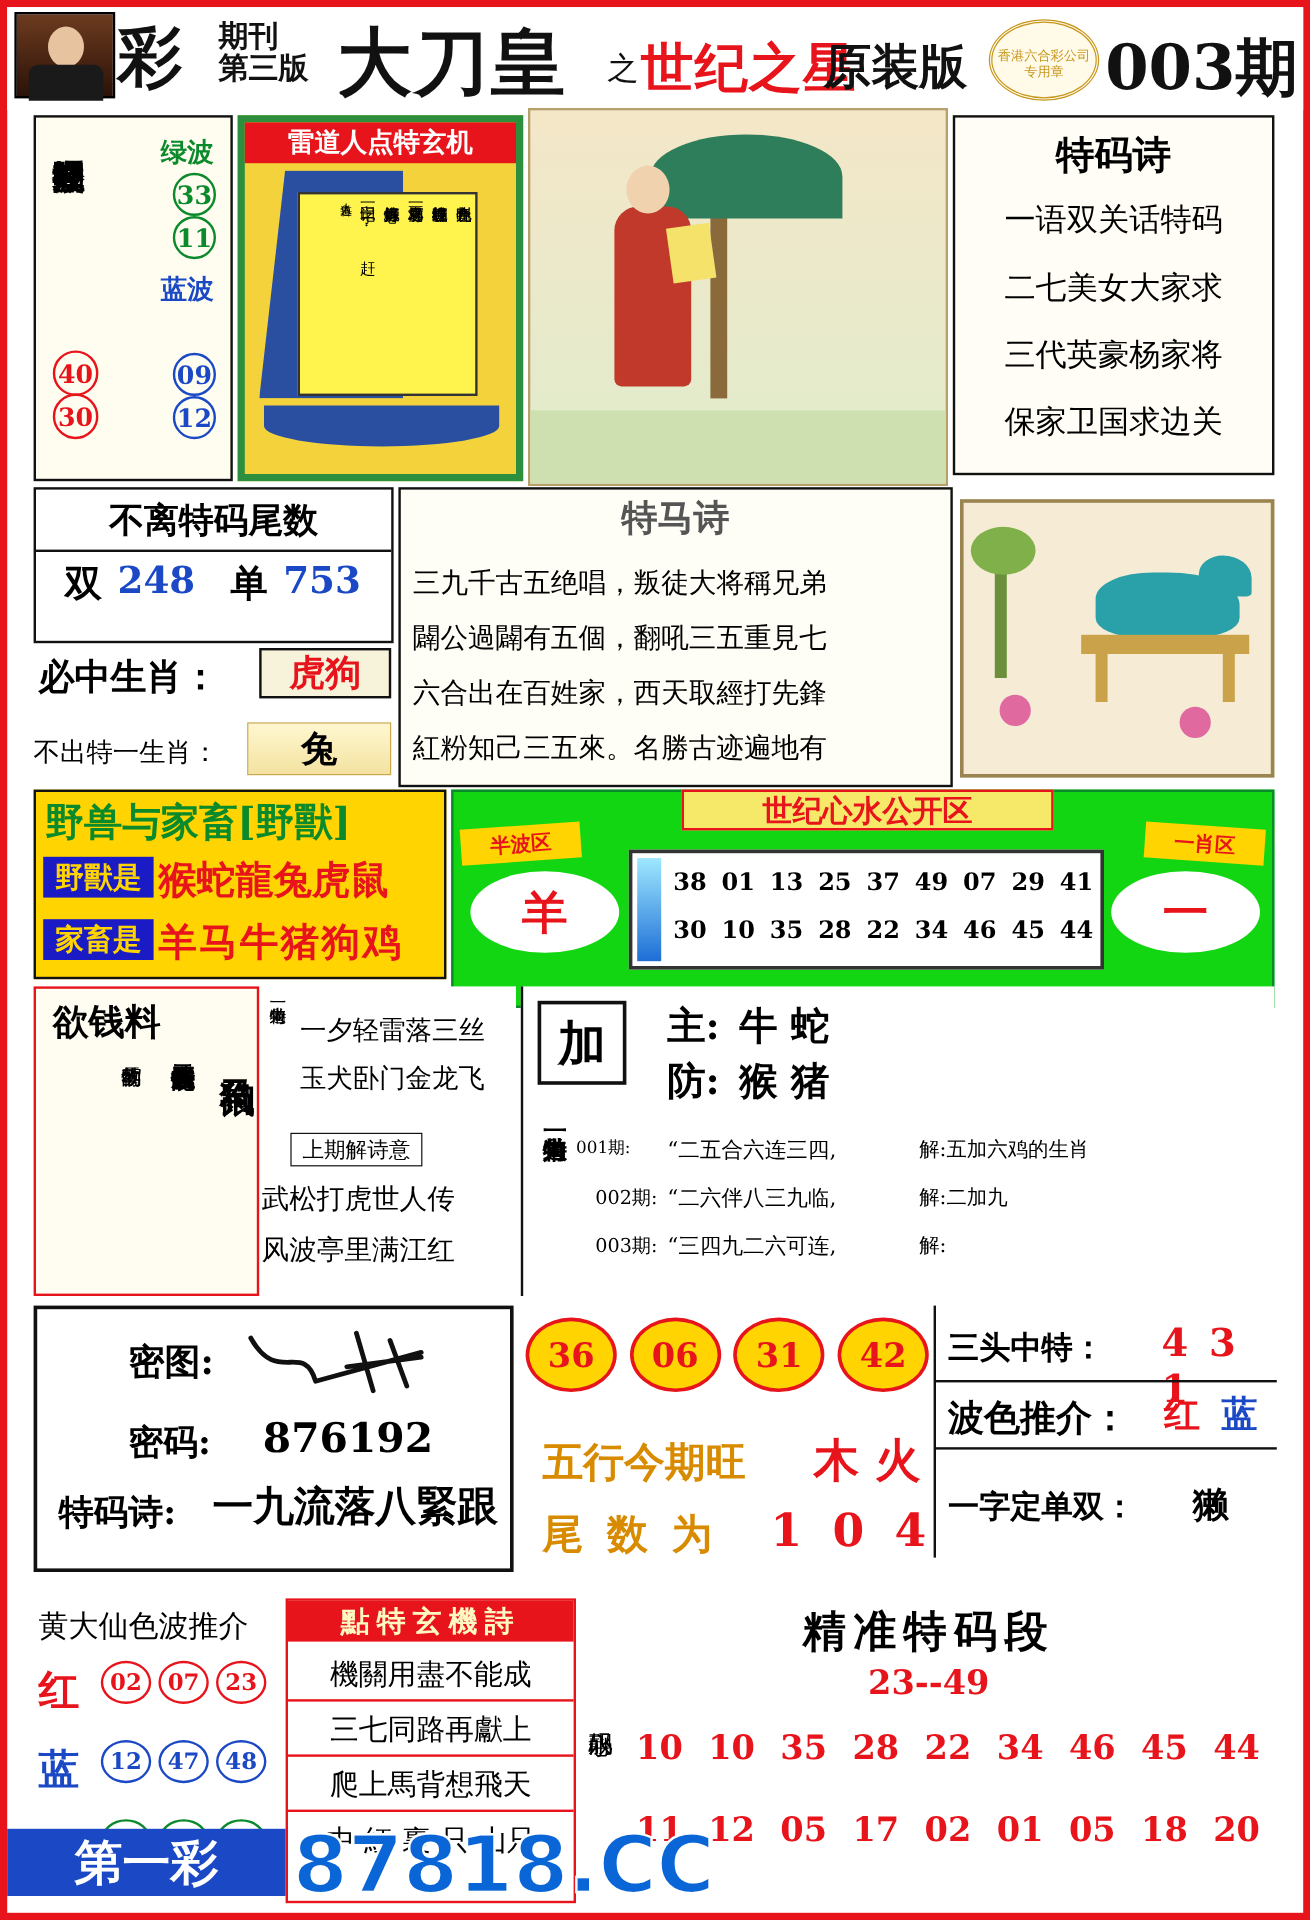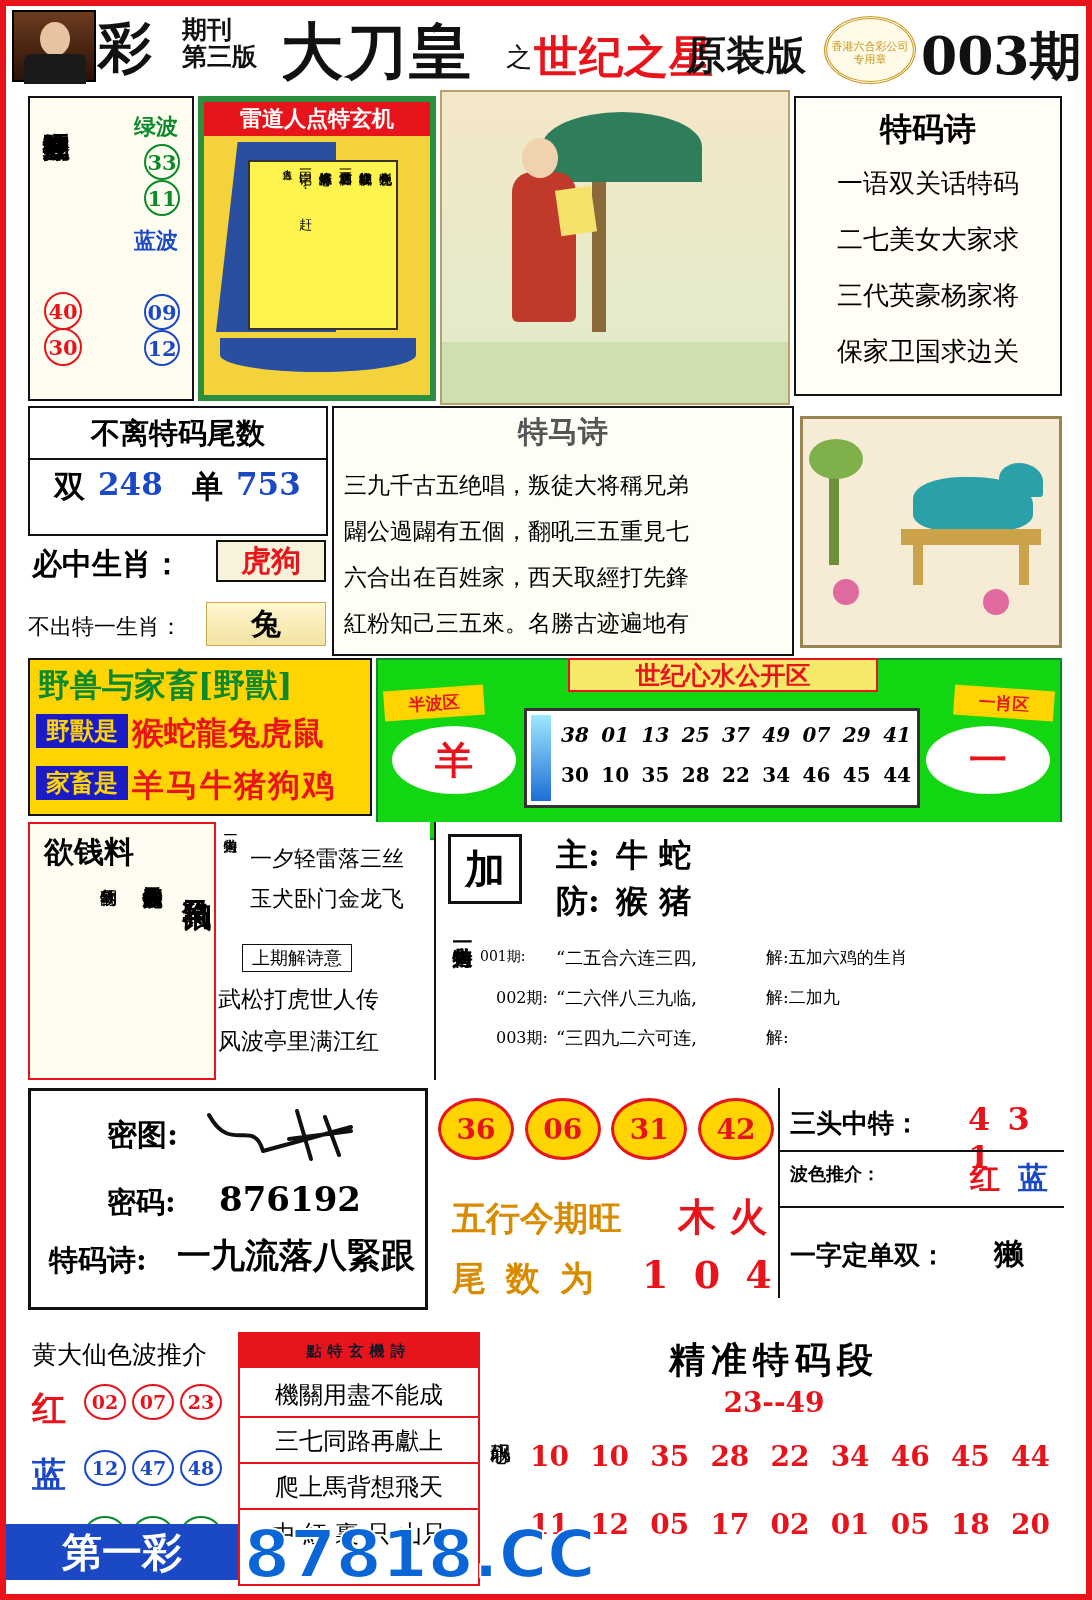--- a/index.html
+++ b/index.html
@@ -143,21 +143,21 @@
   </div>
 
   <div class="abs" style="left:370px;top:652px;width:686px;height:182px;background:#13d613;border:2px solid #0a8a2a;">
     <div class="abs ctr serif bold" style="left:190px;top:-2px;width:310px;height:34px;background:#f6e96a;border:2px solid #e8141b;color:#e8141b;font-size:25px;">世纪心水公开区</div>
     <div class="abs ctr bold" style="left:6px;top:28px;width:100px;height:30px;background:#ffd400;color:#e8141b;font-size:17px;transform:rotate(-4deg);">半波区</div>
     <div class="abs ctr bold" style="left:576px;top:28px;width:100px;height:30px;background:#ffd400;color:#e8141b;font-size:17px;transform:rotate(4deg);">一肖区</div>
     <div class="abs ctr serif bold red" style="left:14px;top:66px;width:124px;height:68px;background:#fff;border-radius:50%;font-size:38px;">羊</div>
     <div class="abs ctr serif bold red" style="left:548px;top:66px;width:124px;height:68px;background:#fff;border-radius:50%;font-size:38px;">一</div>
     <div class="abs" style="left:146px;top:48px;width:396px;height:100px;background:#fff;border:3px solid #333;">
       <div class="abs" style="left:4px;top:4px;width:20px;height:86px;background:linear-gradient(#9fe8ff,#1d6ed6);"></div>
-      <div class="abs serif bold" style="left:34px;top:12px;width:350px;display:flex;justify-content:space-between;font-size:20px;font-style:italic;">
+      <div class="abs serif bold" style="left:34px;top:12px;width:350px;display:flex;justify-content:space-between;font-size:20px;">
         <span>38</span>
         <span>01</span>
         <span>13</span>
         <span>25</span>
         <span>37</span>
         <span>49</span>
         <span>07</span>
         <span>29</span>
         <span>41</span>
       </div>
@@ -233,21 +233,21 @@
   </div>
   <div class="abs serif bold" style="left:446px;top:1190px;font-size:34px;color:#d98b00;">五行今期旺</div>
   <div class="abs serif bold red" style="left:672px;top:1186px;font-size:38px;">木 火</div>
   <div class="abs serif bold" style="left:446px;top:1250px;font-size:34px;color:#d98b00;letter-spacing:4px;">尾 数 为</div>
   <div class="abs serif bold red" style="left:636px;top:1246px;font-size:38px;letter-spacing:6px;">1 0 4</div>
 
   <div class="abs" style="left:772px;top:1082px;width:284px;height:210px;border-left:2px solid #111;">
     <div class="abs serif bold" style="left:10px;top:18px;font-size:26px;">三头中特：</div>
     <div class="abs serif bold red" style="left:188px;top:12px;font-size:32px;letter-spacing:3px;">4 3 1</div>
     <div class="abs" style="left:0;top:62px;width:284px;height:2px;background:#111;"></div>
-    <div class="abs serif bold" style="left:10px;top:74px;font-size:18px;">波色推介：</div>
+    <div class="abs serif bold" style="left:10px;top:74px;font-size:30px;">波色推介：</div>
     <div class="abs serif bold red" style="left:190px;top:70px;font-size:30px;">红</div>
     <div class="abs serif bold blue" style="left:238px;top:70px;font-size:30px;">蓝</div>
     <div class="abs" style="left:0;top:118px;width:284px;height:2px;background:#111;"></div>
     <div class="abs serif bold" style="left:10px;top:150px;font-size:26px;">一字定单双：</div>
     <div class="abs serif bold" style="left:214px;top:146px;font-size:30px;">獭</div>
   </div>
 
   <div class="abs" style="left:22px;top:1330px;width:208px;height:250px;">
     <div class="abs serif" style="left:4px;top:2px;font-size:25px;">黄大仙色波推介</div>
     <div class="abs serif bold red" style="left:4px;top:50px;font-size:34px;">红</div>
@@ -260,21 +260,21 @@
     <div class="abs circ serif bold blue" style="left:104px;top:114px;width:42px;height:36px;border:2px solid #1b49c6;font-size:19px;">47</div>
     <div class="abs circ serif bold blue" style="left:152px;top:114px;width:42px;height:36px;border:2px solid #1b49c6;font-size:19px;">48</div>
 
     <div class="abs serif bold green" style="left:4px;top:182px;font-size:34px;">绿</div>
     <div class="abs circ serif bold green" style="left:56px;top:180px;width:42px;height:36px;border:2px solid #0a8a2a;font-size:19px;">44</div>
     <div class="abs circ serif bold green" style="left:104px;top:180px;width:42px;height:36px;border:2px solid #0a8a2a;font-size:19px;">06</div>
     <div class="abs circ serif bold green" style="left:152px;top:180px;width:42px;height:36px;border:2px solid #0a8a2a;font-size:19px;">32</div>
   </div>
 
   <div class="abs" style="left:232px;top:1326px;width:242px;height:254px;border:2px solid #e8141b;background:#fff;">
-    <div class="abs ctr bold" style="left:0;top:0;width:238px;height:34px;background:#e8141b;color:#0f172a;font-size:15px;letter-spacing:6px;">點特玄機詩</div>
+    <div class="abs ctr bold" style="left:0;top:0;width:238px;height:34px;background:#e8141b;color:#fef9c3;font-size:24px;letter-spacing:6px;">點特玄機詩</div>
     <div class="abs serif ctr" style="left:0;top:40px;width:238px;height:44px;border-bottom:2px solid #e8141b;font-size:24px;">機關用盡不能成</div>
     <div class="abs serif ctr" style="left:0;top:86px;width:238px;height:44px;border-bottom:2px solid #e8141b;font-size:24px;">三七同路再獻上</div>
     <div class="abs serif ctr" style="left:0;top:132px;width:238px;height:44px;border-bottom:2px solid #e8141b;font-size:24px;">爬上馬背想飛天</div>
     <div class="abs serif ctr" style="left:0;top:178px;width:238px;height:44px;font-size:24px;">中 紅 裏 只 山只</div>
   </div>
 
   <div class="abs" style="left:478px;top:1326px;width:578px;height:254px;">
     <div class="abs serif bold ctr" style="left:40px;top:4px;width:500px;font-size:36px;letter-spacing:6px;">精准特码段</div>
     <div class="abs serif bold ctr red" style="left:40px;top:54px;width:500px;font-size:28px;">23--49</div>
     <div class="abs vtext serif" style="left:4px;top:96px;font-size:20px;">心水靓码</div>

